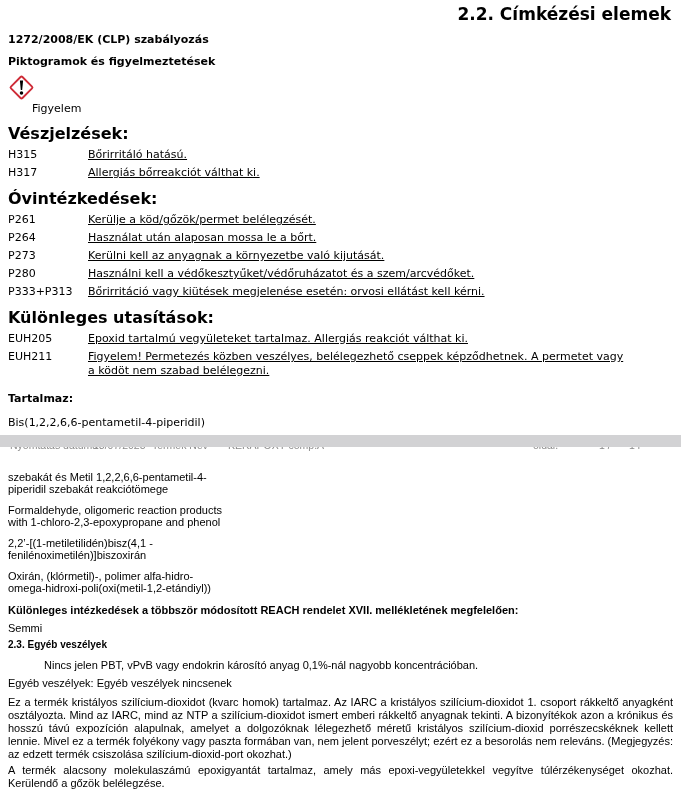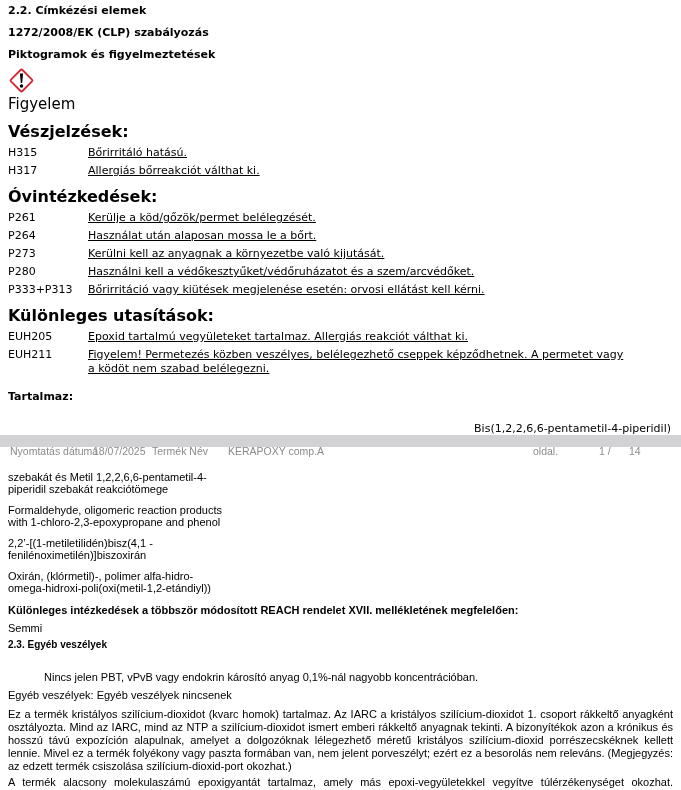--- a/index.html
+++ b/index.html
@@ -2,50 +2,50 @@
 <html><head>
 <meta charset="utf-8">
 <style>
   html,body{margin:0;padding:0;}
   body{
     width:681px;height:790px;position:relative;background:#ffffff;color:#000;
     overflow:hidden;font-family:"DejaVu Sans","Liberation Sans",sans-serif;
   }
   
   .page1{position:absolute;top:0;left:0;right:0;padding:4px 10px 0 8px;font-size:11px;}
-  .doc-title{font-size:11px;font-weight:bold;margin:0;}
+  .doc-title{font-size:17px;font-weight:bold;margin:0;text-align:right;}
   .sub-head{font-size:11px;font-weight:bold;margin:9px 0 0 0;}
   .pictogram{margin-top:6px;width:27px;height:27px;display:block;}
-  .signal-word{font-size:15px;margin-top:1px;}
+  .signal-word{font-size:11px;margin-top:1px;margin-left:24px;}
   .sec-head{font-weight:bold;font-size:16px;margin:9px 0 5px 0;}
   .row{display:flex;line-height:14px;margin-bottom:4px;}
   .row .code{flex:0 0 80px;}
   .row .desc{flex:1;max-width:545px;text-decoration:underline;}
   .contains-head{font-weight:bold;font-size:11px;margin:14px 0 0 0;}
-  .contains-value{margin-top:19px;text-align:right;}
+  .contains-value{margin-top:11px;}
   .footer{position:relative;height:13px;margin-top:10px;color:#8a8a8a;
           font-family:"Liberation Sans",sans-serif;font-size:10.5px;}
   .footer span{position:absolute;top:0;white-space:nowrap;}
   .f-print-label{left:2px;}
   .f-print-value{left:85px;}
   .f-prod-label{left:144px;}
   .f-prod-value{left:220px;}
   .f-page-label{left:525px;}
   .f-page-num{left:591px;}
   .f-page-total{left:621px;}
   
   .divider-bar{position:absolute;top:435px;left:0;width:681px;height:12px;background:#d2d2d4;}
   
   .page2{position:absolute;top:472px;left:8px;right:8px;
          font-family:"Liberation Sans",sans-serif;font-size:11px;}
   .substance{white-space:pre-line;line-height:11.5px;margin-bottom:10px;}
   .reach-head{font-weight:bold;margin:4px 0 0 0;line-height:13px;}
   .reach-value{margin-top:5px;}
   .s23-title{font-weight:bold;font-size:10px;margin-top:5px;}
-  .pbt-line{margin-top:21px;padding-left:36px;}
+  .pbt-line{margin-top:9px;padding-left:36px;}
   .other-line{margin-top:6px;}
   .para{margin-top:7px;line-height:13px;text-align:justify;}
   .para+.para{margin-top:3px;}
 </style>
 </head>
 <body>
 
 <div class="page1">
   <div class="doc-title">2.2. Címkézési elemek</div>
   <div class="sub-head">1272/2008/EK (CLP) szabályozás</div>

